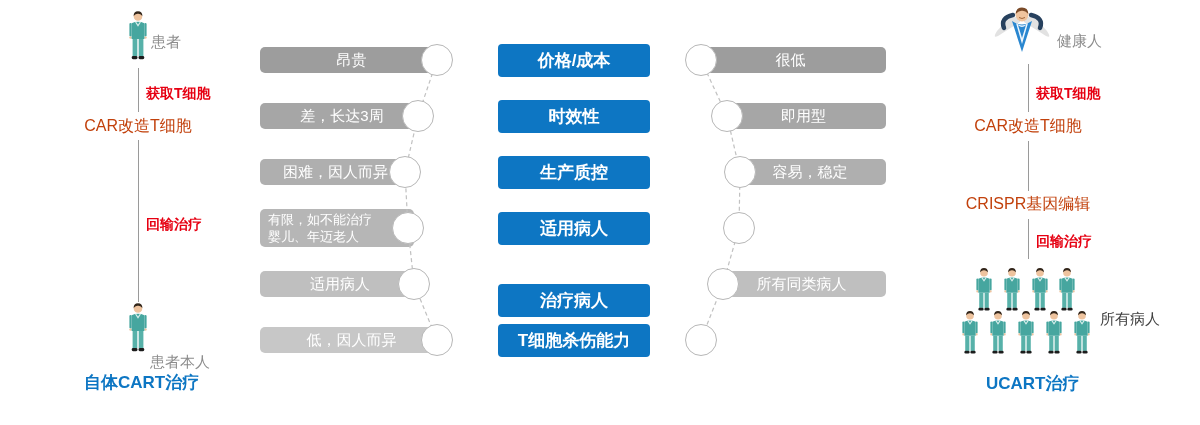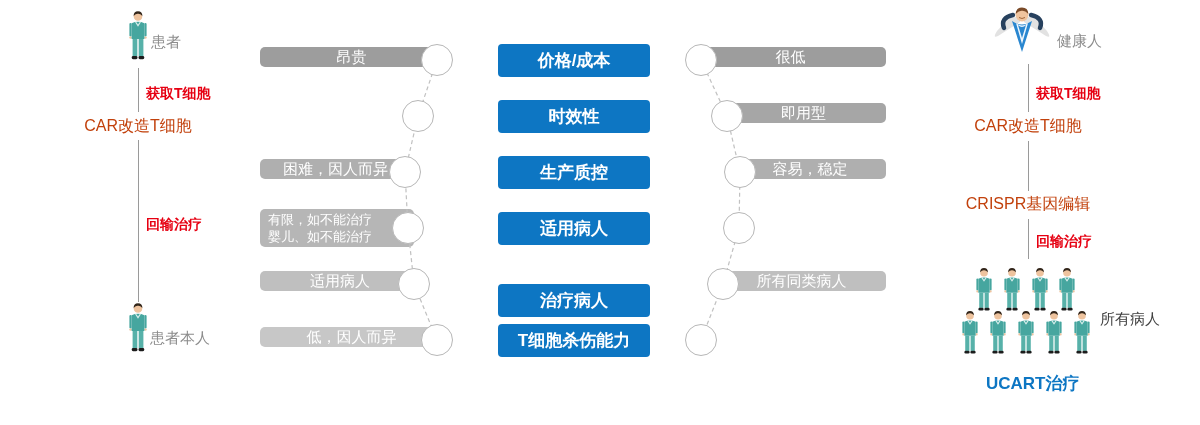--- a/index.html
+++ b/index.html
@@ -8,21 +8,21 @@
     font-family:"Liberation Sans","DejaVu Sans",sans-serif;
   }
   .abs{position:absolute;}
   
   .vline{position:absolute;width:1px;background:#9a9a9a;}
   .persona-label{position:absolute;font-size:15px;color:#8c8c8c;white-space:nowrap;}
   .step-label{position:absolute;font-size:14px;font-weight:bold;white-space:nowrap;}
   .node-label{position:absolute;width:170px;text-align:center;font-size:16px;color:#c2410c;white-space:nowrap;}
   .flow-title{position:absolute;font-size:17px;font-weight:bold;white-space:nowrap;}
   
-  .bar{position:absolute;height:20px;border-radius:5px;color:#ffffff;font-size:15px;
+  .bar{position:absolute;height:26px;border-radius:5px;color:#ffffff;font-size:15px;
        display:flex;align-items:center;justify-content:center;white-space:nowrap;z-index:1;}
   .bar.tall{height:38px;flex-direction:column;align-items:flex-start;justify-content:center;
        padding-left:8px;box-sizing:border-box;font-size:13px;line-height:17px;}
   .slider-circle{position:absolute;width:32px;height:32px;border-radius:50%;
        background:#ffffff;border:1px solid #b7b7b7;z-index:3;box-sizing:border-box;}
   .cat-btn{position:absolute;left:498px;width:152px;height:33px;border-radius:4px;
        color:#ffffff;font-size:17px;font-weight:bold;display:flex;align-items:center;
        justify-content:center;white-space:nowrap;z-index:2;}
   #dash-overlay{position:absolute;left:0;top:0;z-index:2;pointer-events:none;}
   .crowd-label{position:absolute;font-size:15px;color:#404040;white-space:nowrap;}
@@ -72,33 +72,35 @@
   <div class="step-label red-text" style="left: 146px; top: 85px; color: rgb(230, 0, 18);">获取T细胞</div>
 
   <div class="node-label" style="left:53px;top:116px">CAR改造T细胞</div>
 
   <div class="vline" style="left:138px;top:140px;height:162px"></div>
   <div class="step-label red-text" style="left: 146px; top: 216px; color: rgb(230, 0, 18);">回输治疗</div>
 
   <svg class="abs" style="left:126px;top:302px" width="24" height="52" viewBox="0 0 24 52">
       <use href="#person"></use>
     </svg>
-  <div class="persona-label" style="left:150px;top:329px">患者本人</div>
+  <div class="persona-label" style="left:150px;top:353px">患者本人</div>
 
+  <div class="flow-title accent-text" style="left: 84px; top: 371px; color: rgb(13, 118, 195);">自体CART治疗</div>
 
   <svg id="dash-overlay" width="1200" height="425">
     <polyline points="437,60 418,116 405,172 408,228 414,284 437,340" fill="none" stroke="#c1c1c1" stroke-width="1.2" stroke-dasharray="4,3"></polyline>
     <polyline points="701,60 727,116 740,172 739,228 723,284 701,340" fill="none" stroke="#c1c1c1" stroke-width="1.2" stroke-dasharray="4,3"></polyline>
   </svg>
 
   <div class="bar gray-0" style="left: 260px; top: 47px; width: 183px; background: rgb(157, 157, 157);">昂贵</div>
+  <div class="bar gray-1" style="left: 260px; top: 103px; width: 164px; background: rgb(166, 166, 166);">差，长达3周</div>
   <div class="bar gray-2" style="left: 260px; top: 159px; width: 151px; background: rgb(175, 175, 175);">困难，因人而异</div>
   <div class="bar tall gray-3" style="left: 260px; top: 209px; width: 154px; background: rgb(182, 182, 182);">
     <span>有限，如不能治疗</span>
-    <span>婴儿、如不能治疗</span>
+    <span>婴儿、年迈老人</span>
   </div>
   <div class="bar gray-4" style="left: 260px; top: 271px; width: 160px; background: rgb(191, 191, 191);">适用病人</div>
   <div class="bar gray-5" style="left: 260px; top: 327px; width: 183px; background: rgb(199, 199, 199);">低，因人而异</div>
 
   <div class="slider-circle" style="left:421px;top:44px"></div>
   <div class="slider-circle" style="left:402px;top:100px"></div>
   <div class="slider-circle" style="left:389px;top:156px"></div>
   <div class="slider-circle" style="left:392px;top:212px"></div>
   <div class="slider-circle" style="left:398px;top:268px"></div>
   <div class="slider-circle" style="left:421px;top:324px"></div>

